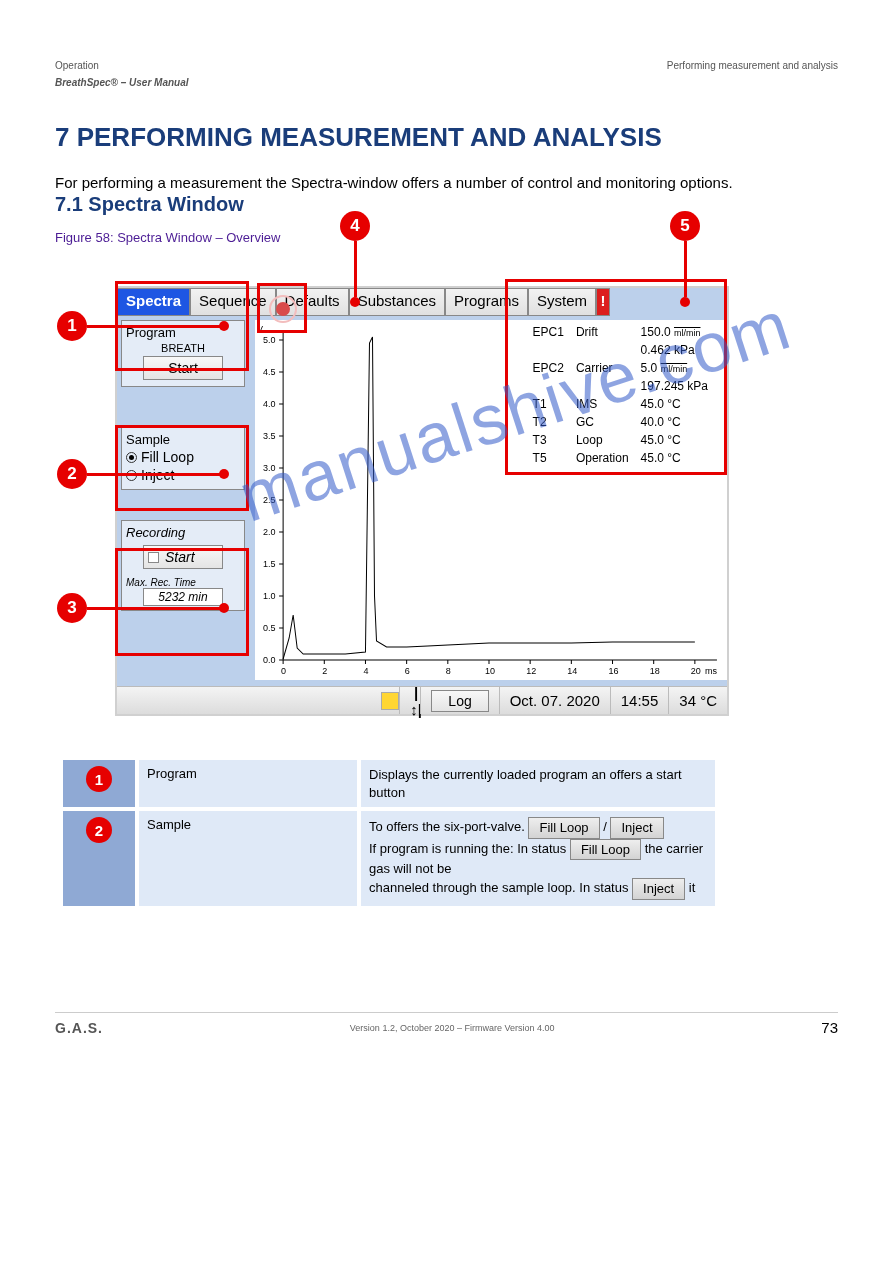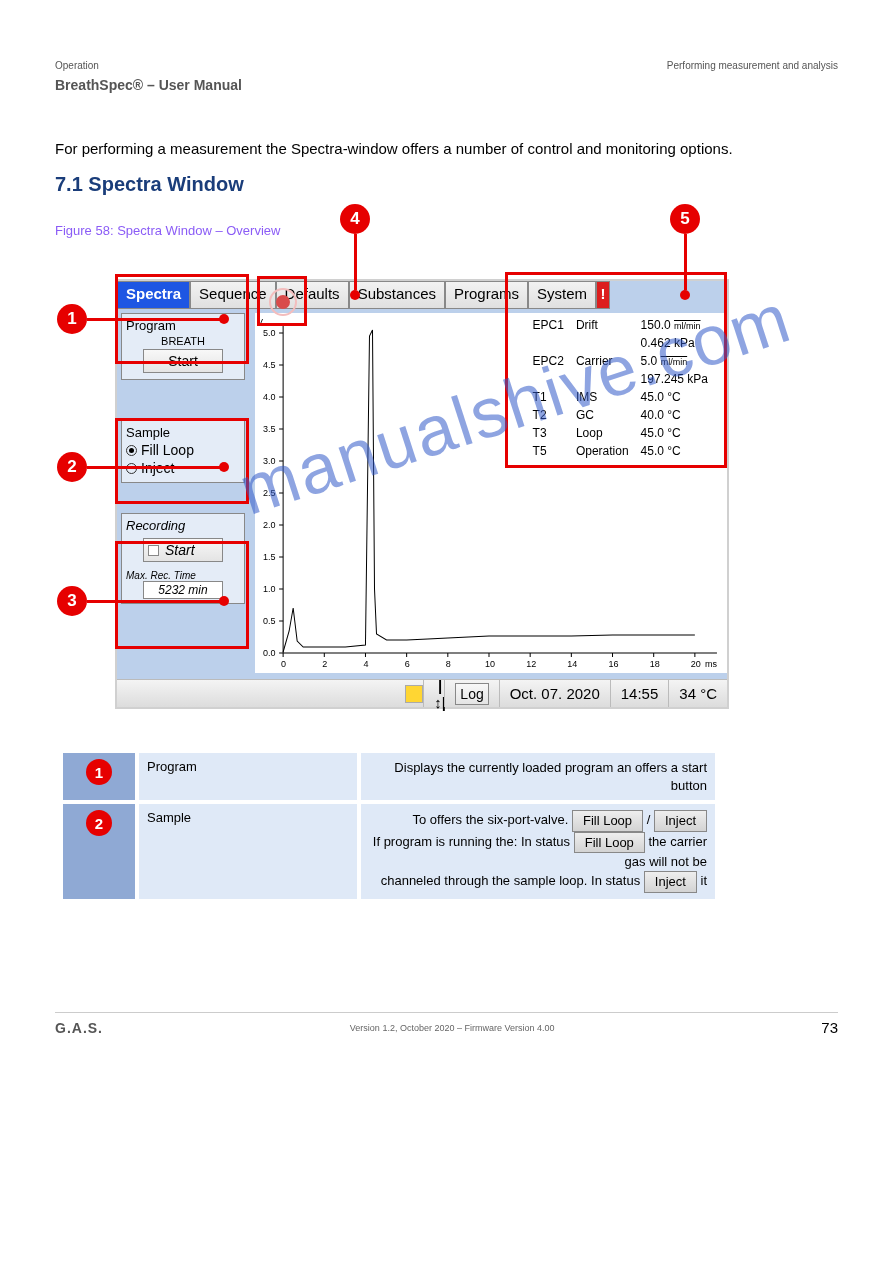--- a/index.html
+++ b/index.html
@@ -1,24 +1,24 @@
 <!DOCTYPE html>
 <html><head>
 <meta charset="utf-8">
 <style>
   * { box-sizing: border-box; margin: 0; padding: 0; }
   body { font-family: Arial, Helvetica, sans-serif; font-size: 13px; color: #000; background: #fff; width: 893px; }
   .page { position: relative; width: 893px; height: 1066px; padding: 60px 55px 40px 55px; }
   .header-row { display: flex; justify-content: space-between; font-size: 10px; color: #555; margin-bottom: 6px; }
-  .header-title { font-size: 14px; font-weight: bold; color: #555; margin-bottom: 46px; }
+  .header-title { font-size: 10px; font-weight: bold; color: #555; margin-bottom: 34px; font-style: italic; }
 
   h1 { font-size: 26px; color: #1a3d7a; font-weight: bold; margin-bottom: 20px; }
-  .body-text { font-size: 15px; line-height: 1.35; margin-bottom: 14px; }
+  .body-text { font-size: 15px; line-height: 1.35; }
   h2 { font-size: 20px; color: #1a3d7a; font-weight: bold; margin-bottom: 0; }
-  .fig-caption { font-size: 13px; color: #8b5cf6; margin-bottom: 6px; margin-top: 27px; }
+  .fig-caption { font-size: 13px; color: #4c1d95; margin-bottom: 6px; margin-top: 14px; }
 
   
   .screenshot-wrap { position: relative; width: 614px; height: 465px; margin-left: 60px; margin-bottom: 40px; }
 
   
   .watermark { position: absolute; left: 50px; top: 120px; width: 700px; text-align: center; pointer-events: none; z-index: 50; font-size: 70px; font-weight: 400; color: rgba(50,90,200,0.55); transform: rotate(-18deg); transform-origin: center center; letter-spacing: 2px; }
 
   
   .app { position: absolute; left: 0; top: 35px; width: 614px; height: 430px; background: #bcd0eb; border: 2px solid #d0d0d0; }
   .tabs { display: flex; height: 28px; }
@@ -42,21 +42,21 @@
   .chart { position: absolute; left: 138px; top: 32px; right: 0; bottom: 34px; background: #fff; }
   .chart svg { width: 100%; height: 100%; }
 
   .readout { position: absolute; right: 12px; top: 34px; font-size: 12px; z-index: 3; }
   .readout table td { padding: 1px 5px; white-space: nowrap; }
 
   .statusbar { position: absolute; left: 0; right: 0; bottom: 0; height: 28px; background: linear-gradient(#f4f4f4,#dcdcdc); border-top: 1px solid #bbb; display: flex; align-items: center; justify-content: flex-end; gap: 0; font-size: 15px; }
   .status-item { border-left: 1px solid #bbb; padding: 3px 10px; height: 100%; display: flex; align-items: center; }
   .status-stub { width: 18px; height: 18px; background: #ffd633; margin-left: 8px; border: 1px solid #aaa; }
   .status-icon { width: 18px; font-weight: bold; color: #000; text-align: center; }
-  .status-log { border: 1px solid #888; background: linear-gradient(#f8f8f8,#e4e4e4); padding: 2px 4px; font-size: 14px; cursor: pointer; }
+  .status-log { border: 1px solid #888; background: linear-gradient(#f8f8f8,#e4e4e4); padding: 2px 16px; font-size: 14px; cursor: pointer; }
 
   .pulse-icon { position: absolute; left: 148px; top: 38px; width: 40px; height: 40px; z-index: 4; }
   .pulse-icon::before { content: ""; position: absolute; inset: 6px; border: 2px solid #f3bdbd; border-radius: 50%; }
   .pulse-icon::after { content: ""; position: absolute; inset: 13px; background: #d94b4b; border-radius: 50%; }
 
   
   .hl { position: absolute; border: 3px solid #e60000; z-index: 20; }
   .hl1 { left: 0; top: 30px; width: 134px; height: 90px; }
   .hl2 { left: 0; top: 174px; width: 134px; height: 86px; }
   .hl3 { left: 0; top: 297px; width: 134px; height: 108px; }
@@ -67,40 +67,41 @@
   .badge { position: absolute; width: 30px; height: 30px; border-radius: 50%; background: #e60000; color: #fff; font-weight: bold; font-size: 17px; display: flex; align-items: center; justify-content: center; z-index: 30; }
   .conn { position: absolute; background: #e60000; height: 3px; z-index: 25; }
   .connV { position: absolute; background: #e60000; width: 3px; z-index: 25; }
   .dot { position: absolute; width: 10px; height: 10px; background: #e60000; border-radius: 50%; z-index: 26; }
 
   
   .legend { width: 660px; margin-left: 4px; font-size: 13px; border-collapse: separate; border-spacing: 4px; }
   .legend td { vertical-align: top; padding: 6px 8px; }
   .legend .col1 { width: 72px; background: #8fa9d4; text-align: center; }
   .legend .col2 { width: 218px; background: #dfe9f7; }
-  .legend .col3 { background: #dfe9f7; line-height: 1.35; text-align: right; }
+  .legend .col3 { background: #dfe9f7; line-height: 1.35; }
   .legend .badge-sm { width: 26px; height: 26px; border-radius: 50%; background: #e60000; color: #fff; font-weight: bold; font-size: 15px; display: inline-flex; align-items: center; justify-content: center; }
   .inline-btn { display: inline-block; border: 1px solid #888; background: linear-gradient(#eee,#d3d3d3); padding: 1px 10px; font-size: 13px; vertical-align: middle; }
 
   
   .footer { position: absolute; left: 55px; right: 55px; bottom: 30px; border-top: 1px solid #ccc; padding-top: 6px; font-size: 9px; color: #666; display: flex; justify-content: space-between; align-items: center; }
   .footer .pg { font-size: 15px; color: #000; margin-left: 20px; }
   .gaslogo { font-size: 14px; font-weight: bold; color: #555; letter-spacing: 1px; }
 </style>
 </head>
 <body>
 
 <div class="page">
 
   <div class="header-row">
     <span>Operation</span>
     <span>Performing measurement and analysis</span>
   </div>
   <div class="header-title">BreathSpec® – User Manual</div>
 
+  <h1>7 PERFORMING MEASUREMENT AND ANALYSIS</h1>
   <p class="body-text">For performing a measurement the Spectra-window offers a number of control and monitoring options.</p>
   <h2>7.1 Spectra Window</h2>
   <div class="fig-caption">Figure 58: Spectra Window – Overview</div>
 
   <div class="screenshot-wrap">
 
     <div class="watermark">manualshive.com</div>
 
     <div class="badge" style="left:225px; top:-40px;">4</div>
     <div class="connV" style="left:239px; top:-10px; height:56px;"></div>

